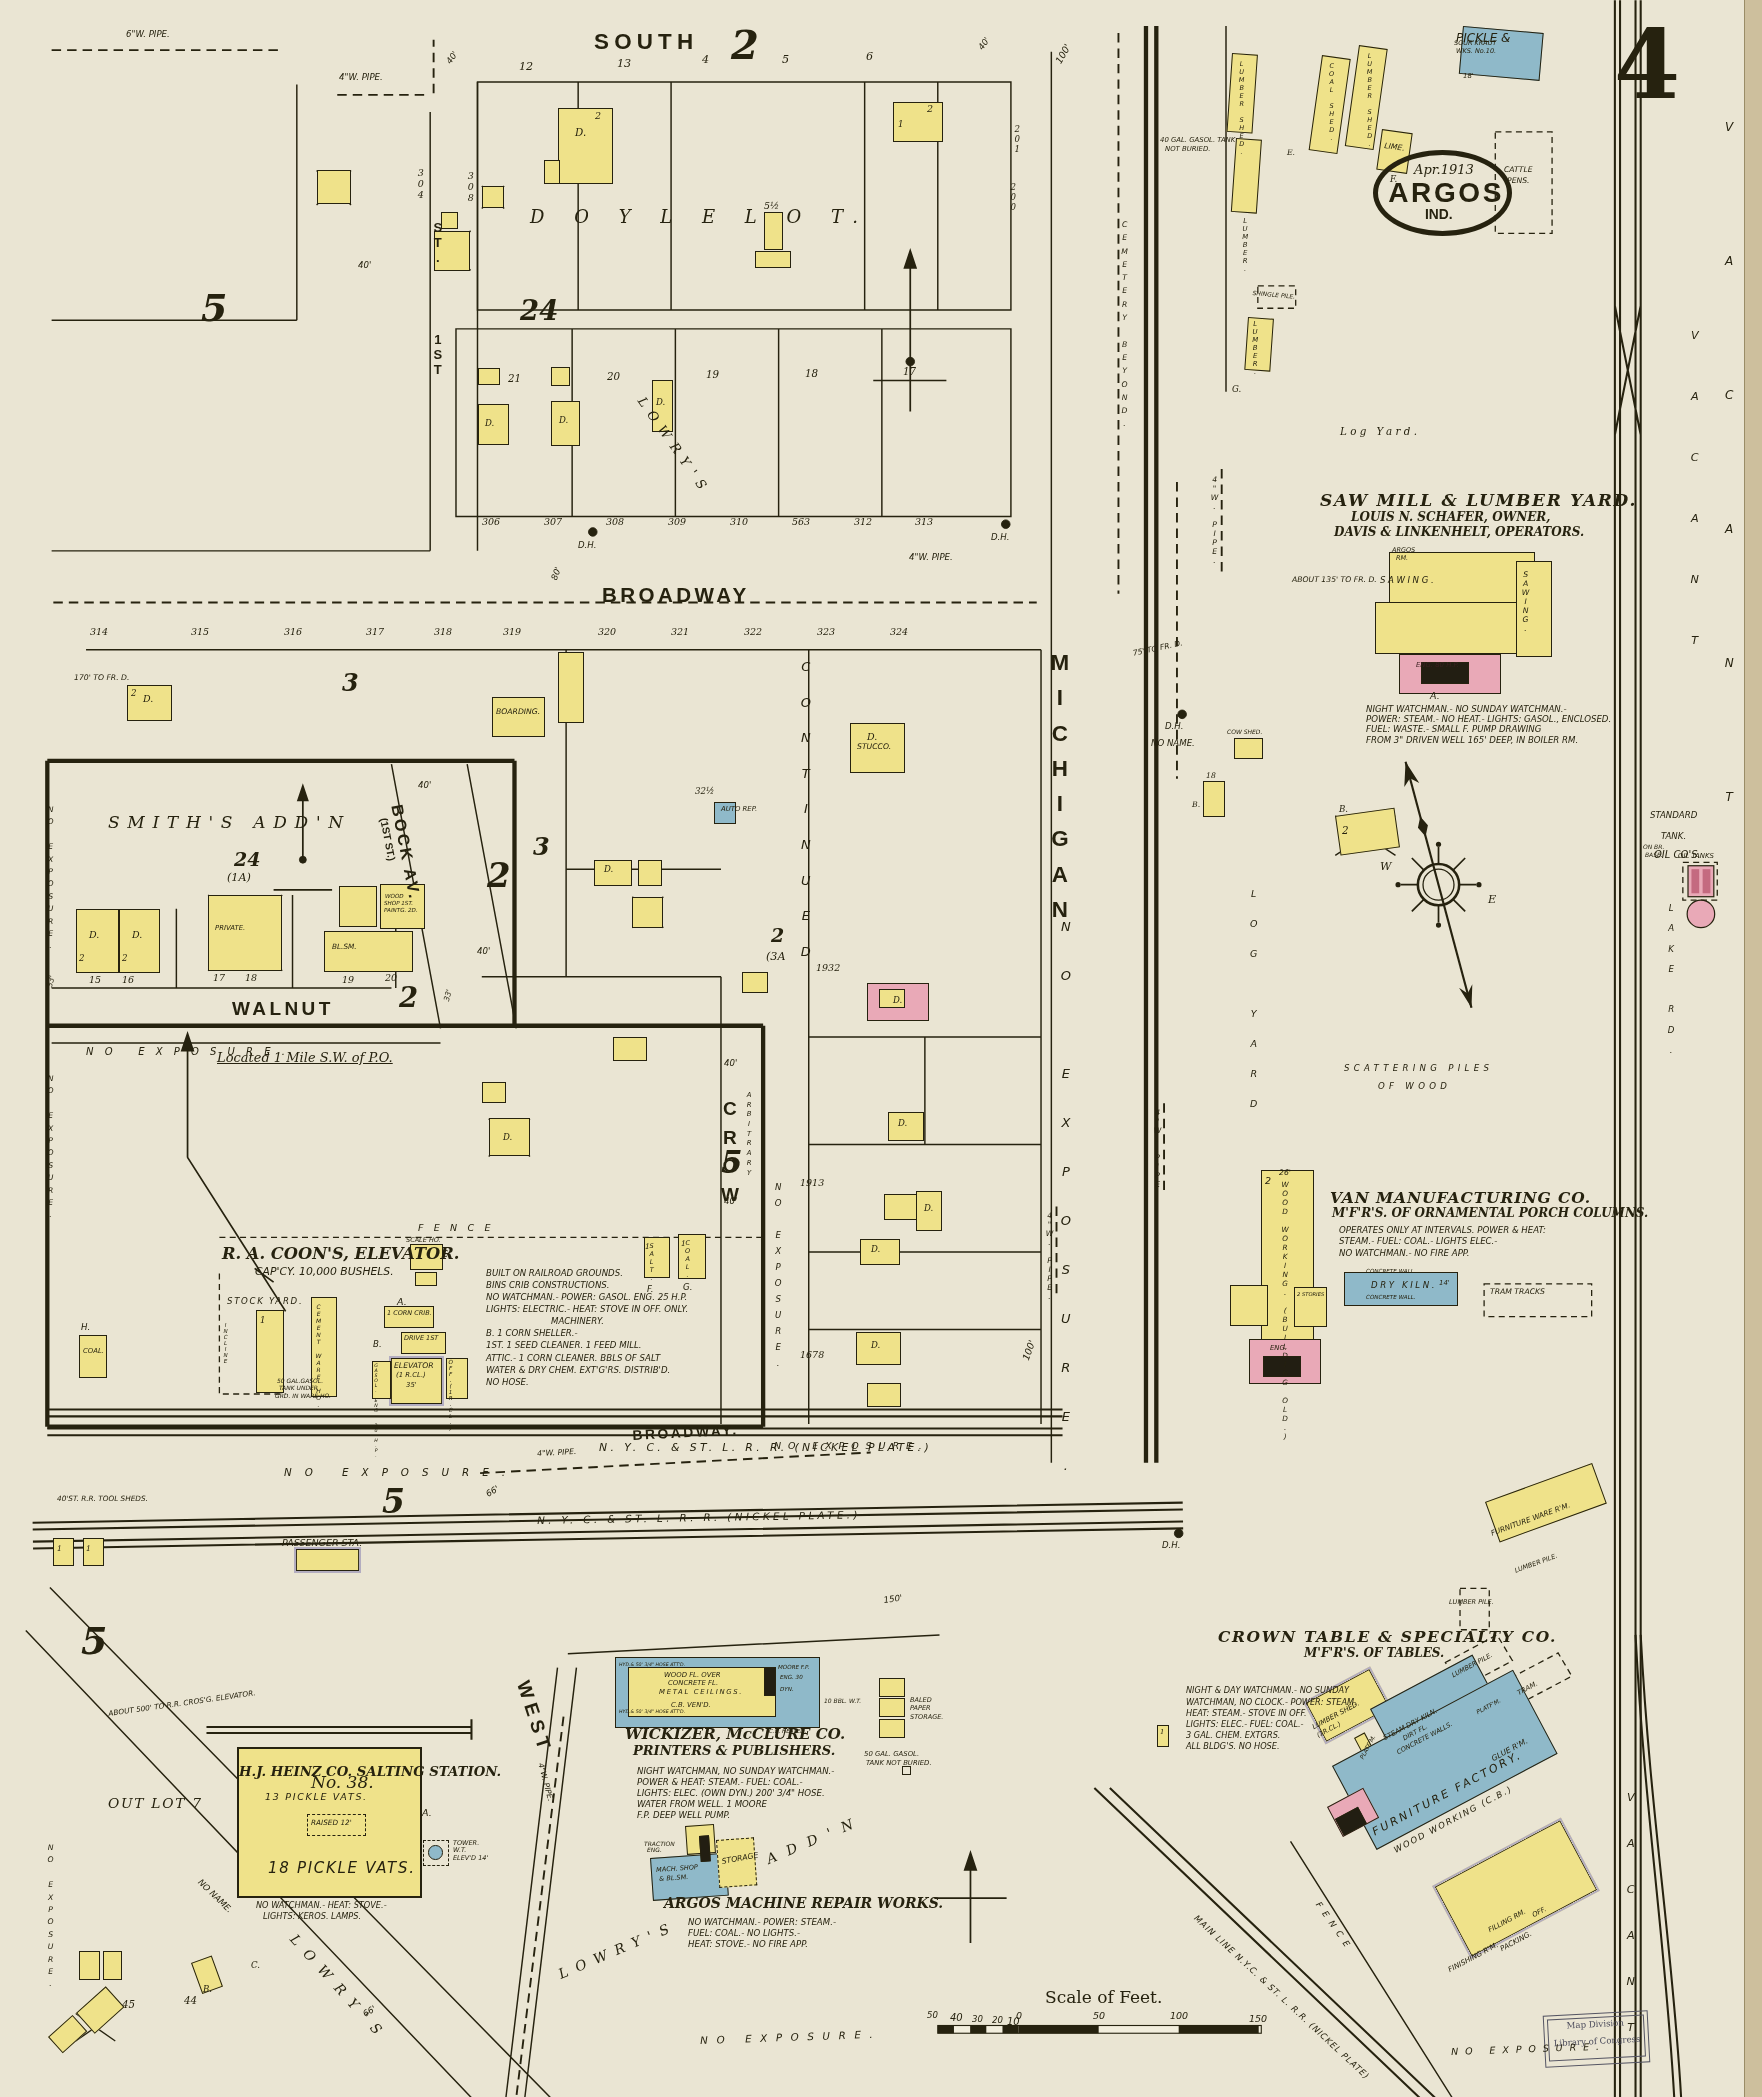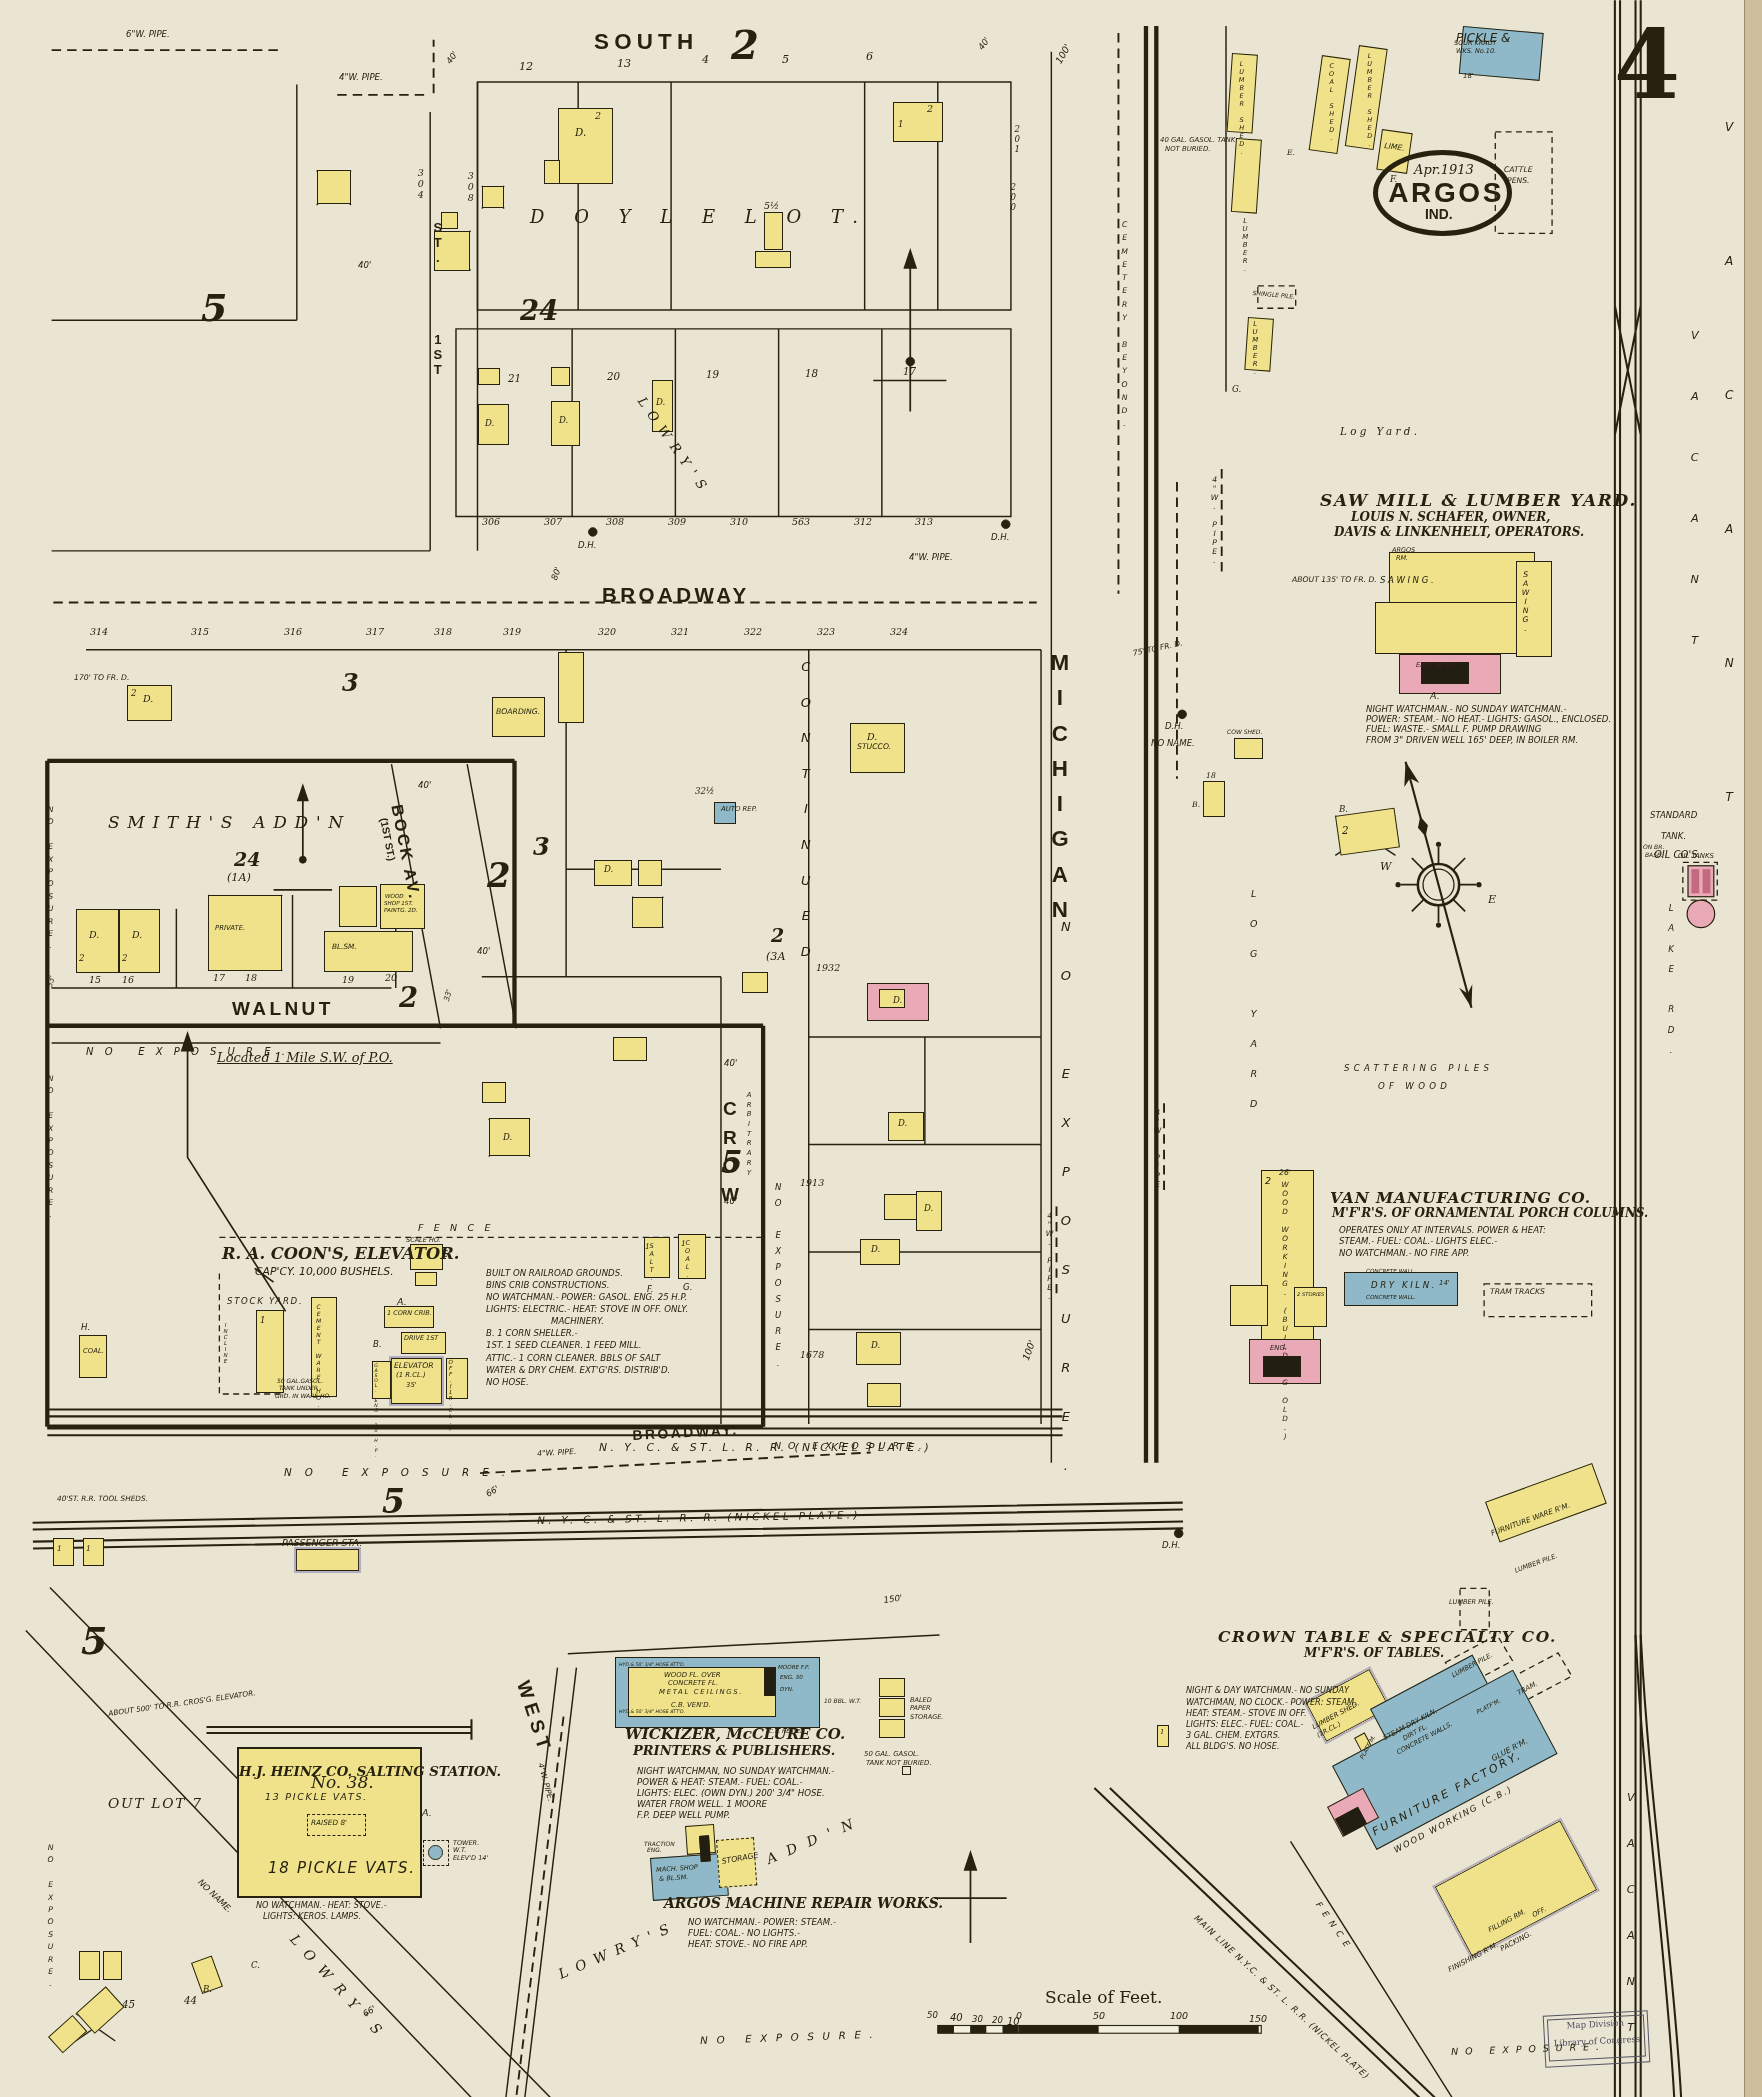--- a/index.html
+++ b/index.html
@@ -507,21 +507,21 @@
 <div class="lbl" style="left:688px;top:1928px;font-size:8.6px">FUEL: COAL.- NO LIGHTS.-</div>
 <div class="lbl" style="left:688px;top:1939px;font-size:8.6px">HEAT: STOVE.- NO FIRE APP.</div>
 <div class="lbl" style="left:656px;top:1867px;font-size:6.5px;transform:rotate(-4deg)">MACH. SHOP</div>
 <div class="lbl" style="left:659px;top:1876px;font-size:6.5px;transform:rotate(-4deg)">&amp; BL.SM.</div>
 <div class="lbl" style="left:721px;top:1857px;font-size:7.7px;transform:rotate(-10deg)">STORAGE</div>
 <div class="lbl" style="left:644px;top:1840px;font-size:6px">TRACTION</div>
 <div class="lbl" style="left:647px;top:1846px;font-size:6px">ENG.</div>
 
 <div class="lbl ser" style="left:239px;top:1764px;font-size:13.3px;font-weight:700">H.J. HEINZ CO. SALTING STATION.</div>
 <div class="lbl" style="left:265px;top:1791px;font-size:9.5px;letter-spacing:1.7px">13 PICKLE VATS.</div>
-<div class="lbl" style="left:311px;top:1819px;font-size:7.3px">RAISED 8'</div>
+<div class="lbl" style="left:311px;top:1819px;font-size:7.3px">RAISED 12'</div>
 <div class="lbl ser" style="left:311px;top:1772px;font-size:17px;font-weight:400">No. 38.</div>
 <div class="lbl" style="left:268px;top:1860px;font-size:15px;letter-spacing:1.7px">18 PICKLE VATS.</div>
 <div class="lbl" style="left:256px;top:1901px;font-size:8.2px">NO WATCHMAN.- HEAT: STOVE.-</div>
 <div class="lbl" style="left:263px;top:1912px;font-size:8.2px">LIGHTS: KEROS. LAMPS.</div>
 <div class="lbl" style="left:453px;top:1840px;font-size:6.5px">TOWER.</div>
 <div class="lbl" style="left:453px;top:1847px;font-size:6.5px">W.T.</div>
 <div class="lbl" style="left:453px;top:1855px;font-size:6.5px">ELEV'D 14'</div>
 <div class="lbl" style="left:422px;top:1807px;font-size:9.5px">A.</div>
 
 <div class="lbl" style="left:1650px;top:810px;font-size:8.6px">STANDARD</div>

